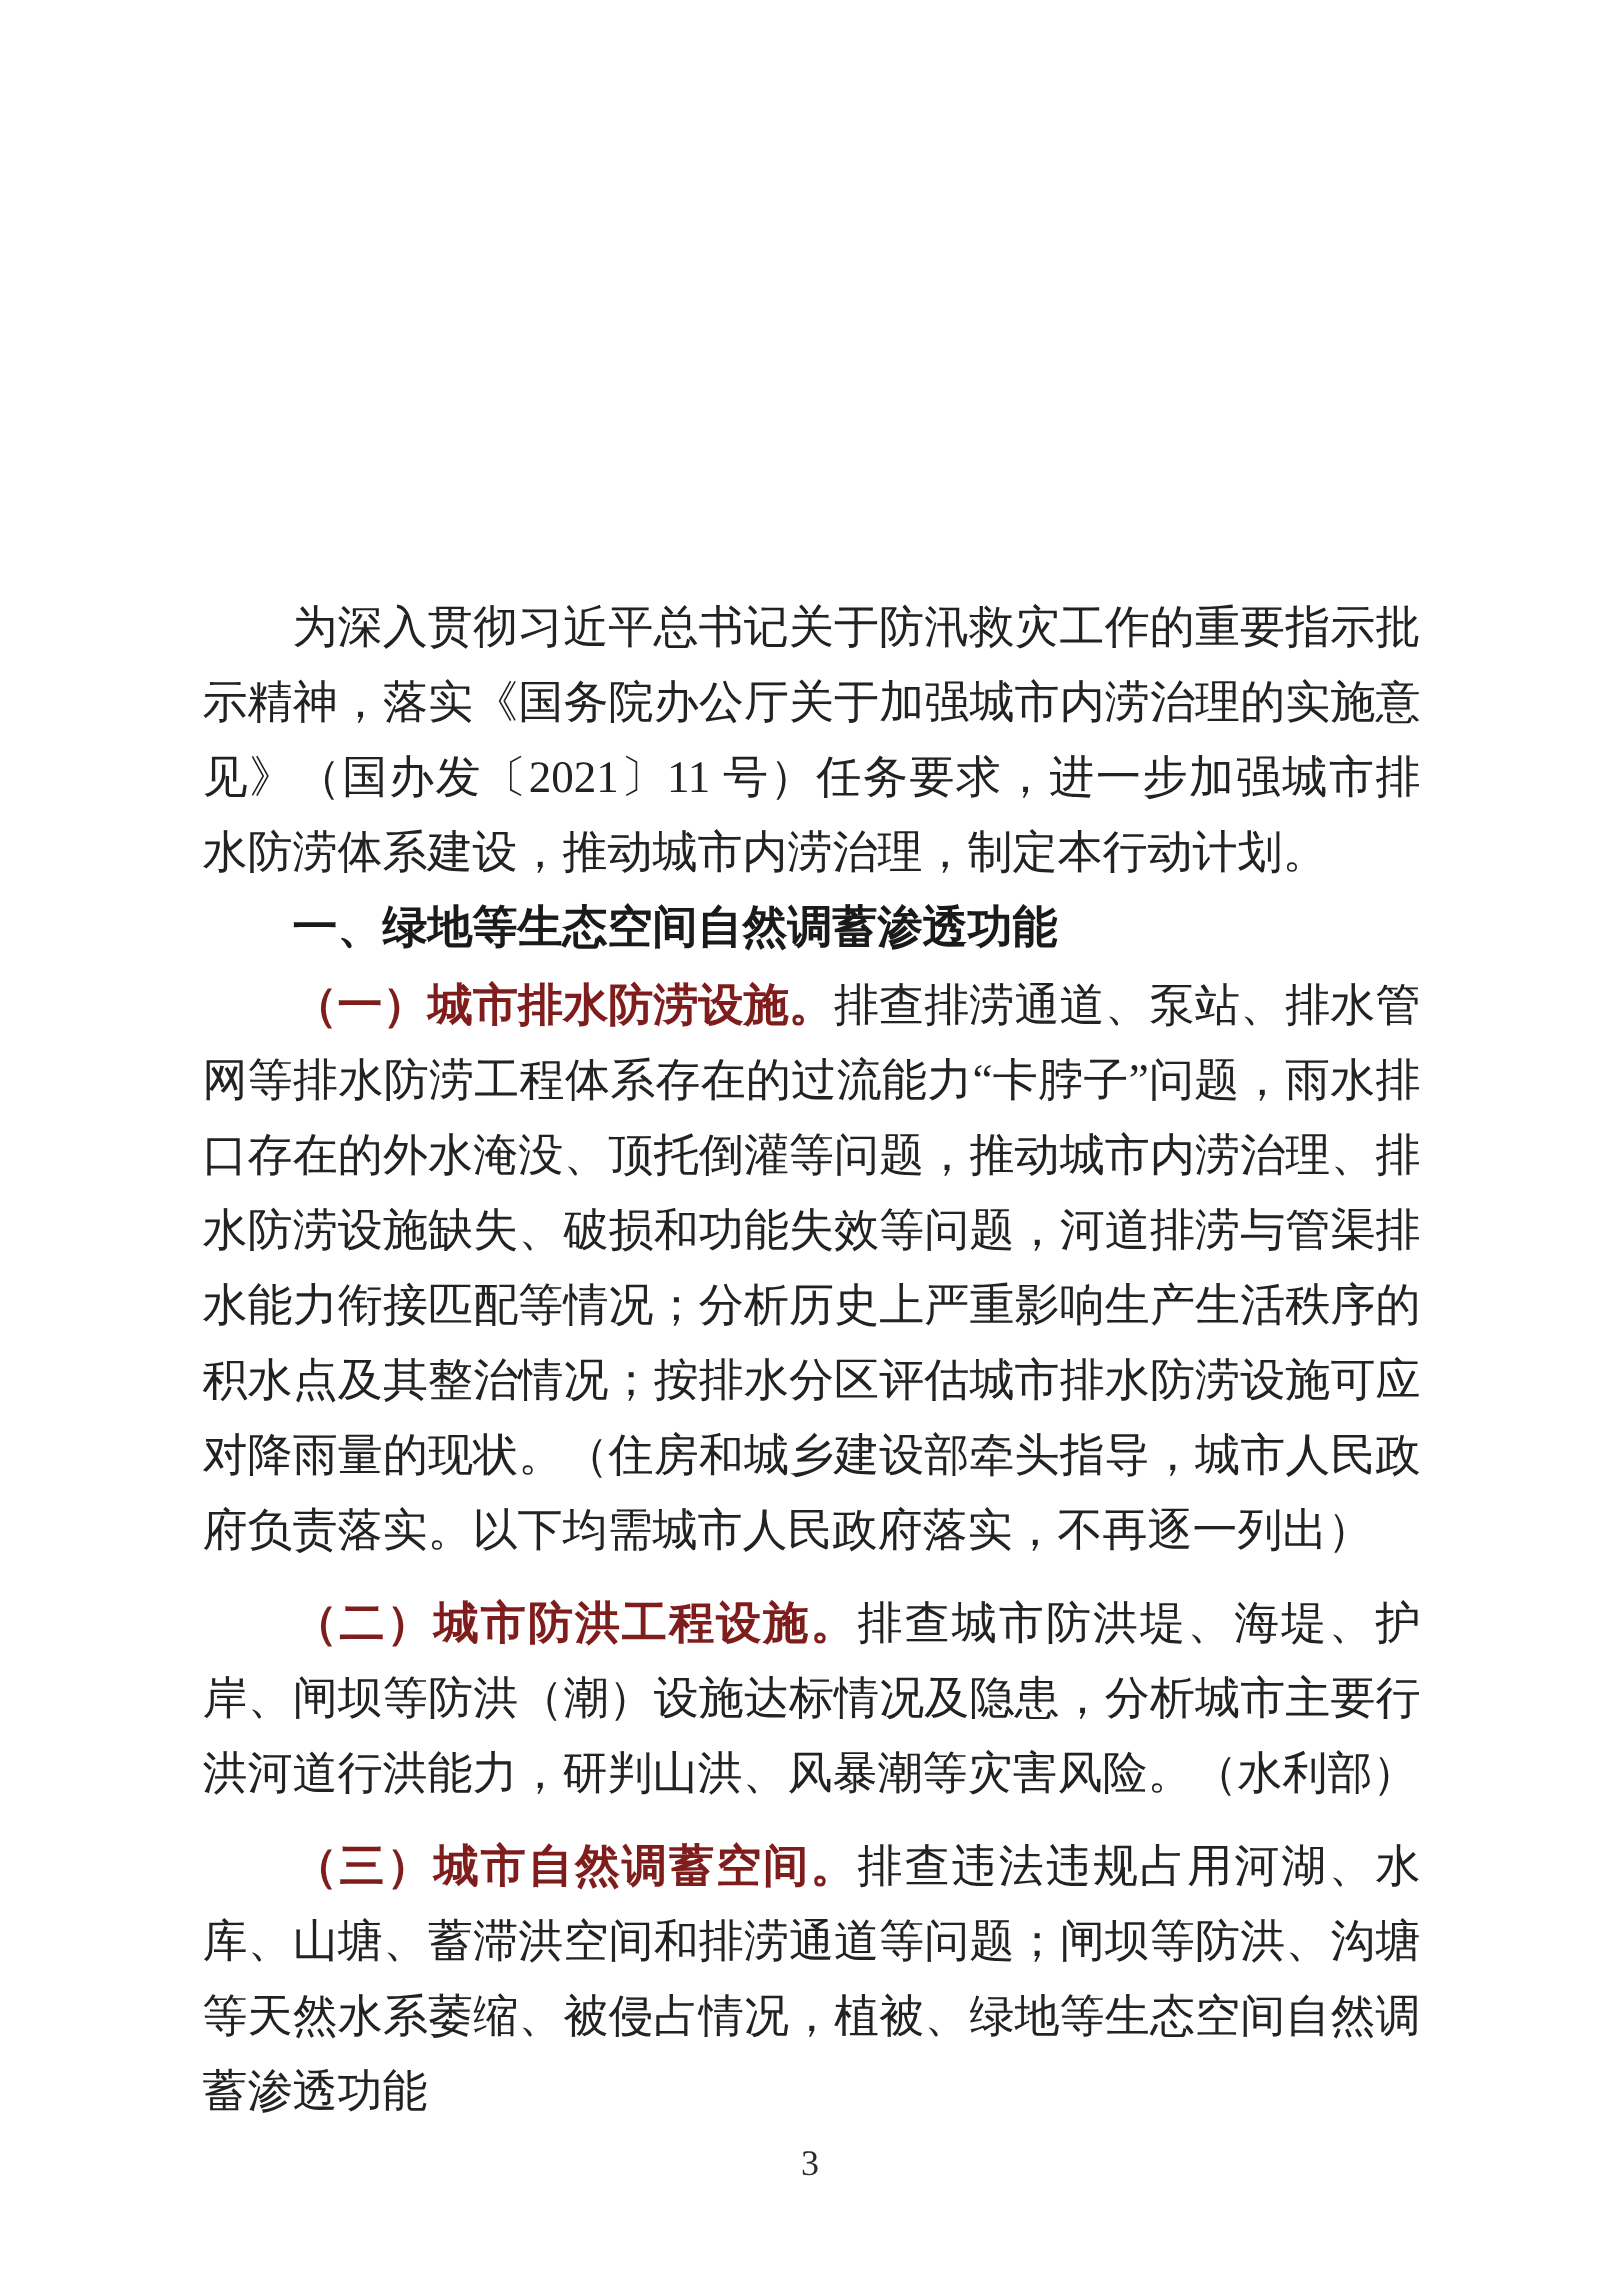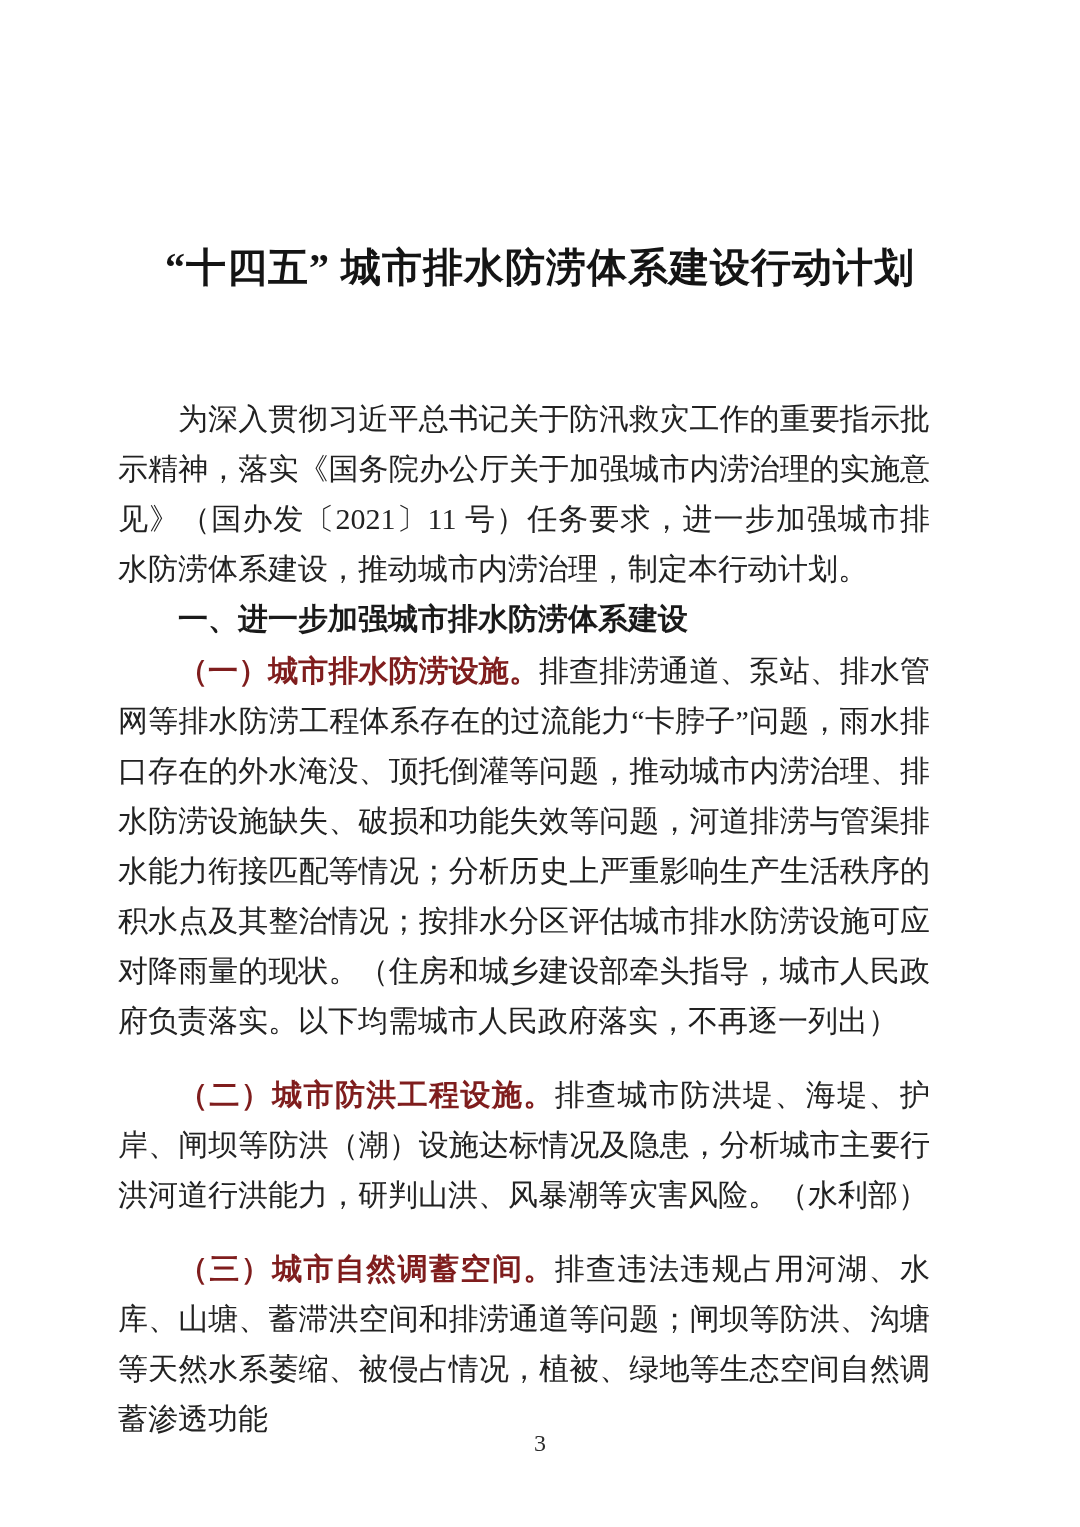--- a/index.html
+++ b/index.html
@@ -25,65 +25,64 @@
     text-align: center;
     font-size: 40px;
     line-height: 1.2;
     font-weight: bold;
     color: #141414;
     letter-spacing: 1px;
   }
   .doc-body {
     position: absolute;
     top: 394px;
-    left: 118px;
+    left: 135px;
     width: 812px;
     font-size: 30px;
     line-height: 50px;
     color: #222222;
     text-align: justify;
     text-justify: inter-character;
   }
   .para {
     margin: 0;
     text-indent: 2em;
   }
   .para.heading {
     font-family: "Liberation Sans", sans-serif;
     font-weight: bold;
     color: #1a1a1a;
   }
   .para.item { margin-top: 2px; }
-  .para.item.spaced { margin-top: 24px; }
+  .para.item.spaced { margin-top: 12px; }
   .lead {
     font-weight: bold;
     color: #7f1d1d;
   }
   .page-number {
     position: absolute;
     top: 1430px;
     left: 0;
     right: 0;
     text-align: center;
     font-size: 24px;
     color: #2b2b2b;
   }
 </style>
 </head>
 <body>
 
 <div class="page">
 
-  <h1 class="doc-title">“十四五” 城市排水防涝体系建设行动计划</h1>
 
   <div class="doc-body">
 
     <p class="para intro">为深入贯彻习近平总书记关于防汛救灾工作的重要指示批示精神，落实《国务院办公厅关于加强城市内涝治理的实施意见》（国办发〔2021〕11 号）任务要求，进一步加强城市排水防涝体系建设，推动城市内涝治理，制定本行动计划。</p>
 
-    <p class="para heading">一、进一步加强城市排水防涝体系建设</p>
+    <p class="para heading">一、绿地等生态空间自然调蓄渗透功能</p>
 
     <p class="para item"><span class="lead">（一）城市排水防涝设施。</span><span>排查排涝通道、泵站、排水管网等排水防涝工程体系存在的过流能力“卡脖子”问题，雨水排口存在的外水淹没、顶托倒灌等问题，推动城市内涝治理、排水防涝设施缺失、破损和功能失效等问题，河道排涝与管渠排水能力衔接匹配等情况；分析历史上严重影响生产生活秩序的积水点及其整治情况；按排水分区评估城市排水防涝设施可应对降雨量的现状。（住房和城乡建设部牵头指导，城市人民政府负责落实。以下均需城市人民政府落实，不再逐一列出）</span></p>
 
     <p class="para item spaced"><span class="lead">（二）城市防洪工程设施。</span><span>排查城市防洪堤、海堤、护岸、闸坝等防洪（潮）设施达标情况及隐患，分析城市主要行洪河道行洪能力，研判山洪、风暴潮等灾害风险。（水利部）</span></p>
 
     <p class="para item spaced"><span class="lead">（三）城市自然调蓄空间。</span><span>排查违法违规占用河湖、水库、山塘、蓄滞洪空间和排涝通道等问题；闸坝等防洪、沟塘等天然水系萎缩、被侵占情况，植被、绿地等生态空间自然调蓄渗透功能</span></p>
 
   </div>
 
   <div class="page-number">3</div>

